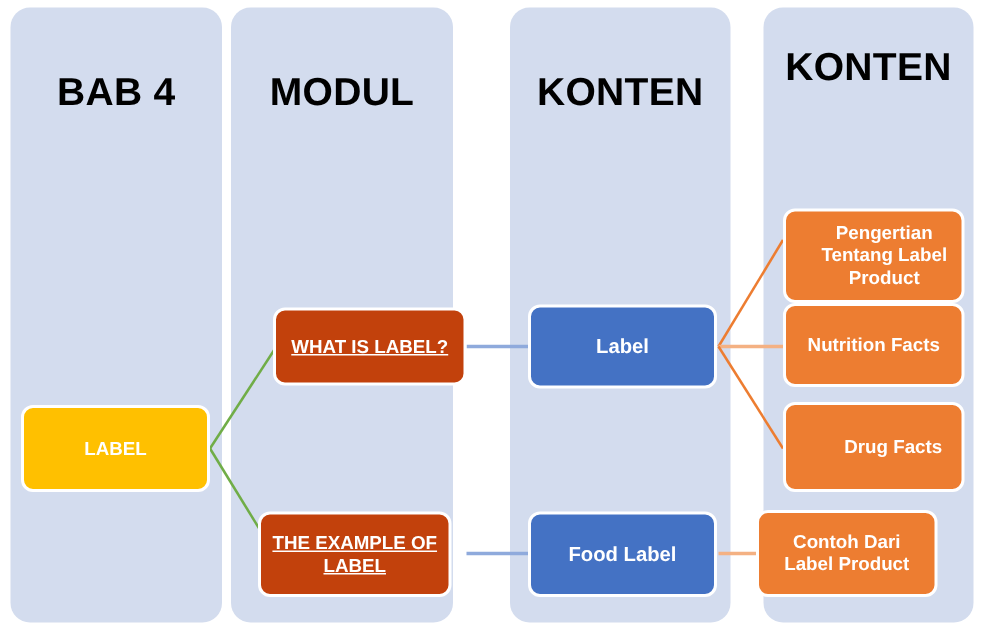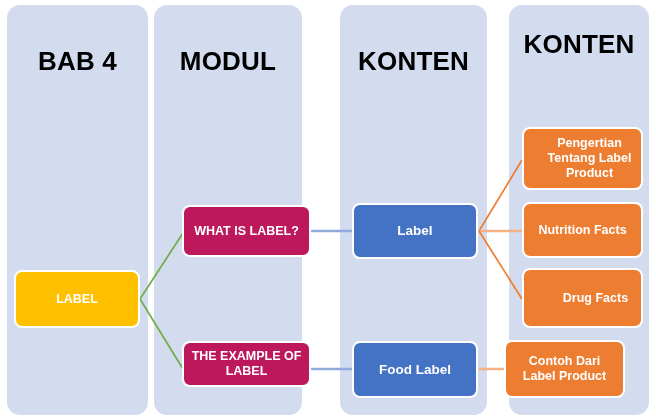--- a/index.html
+++ b/index.html
@@ -58,30 +58,30 @@
     text-align: center;
     color: #ffffff;
     font-weight: bold;
     border-radius: 8px;
     border: 2px solid #ffffff;
     line-height: 1.18;
     padding: 2px 6px;
     z-index: 4;
   }
   .node-yellow { background: #FFC000; }
-  .node-green  { background: #be185d; }
+  .node-green  { background: #c2410c; text-decoration: underline; }
   .node-blue   { background: #4472C4; }
   .node-orange { background: #ED7D31; }
 
   #node-label-root   { left: 14px;  top: 270px; width: 126px; height: 58px;  font-size: 12.5px; }
   #node-what-is      { left: 182px; top: 205px; width: 129px; height: 52px;  font-size: 12.5px; }
-  #node-example-of   { left: 182px; top: 341px; width: 129px; height: 46px;  font-size: 12.5px; }
+  #node-example-of   { left: 172px; top: 341px; width: 129px; height: 57px;  font-size: 12.5px; }
   #node-konten-label { left: 352px; top: 203px; width: 126px; height: 56px;  font-size: 13.5px; }
   #node-food-label   { left: 352px; top: 341px; width: 126px; height: 57px;  font-size: 13.5px; }
-  #node-pengertian   { left: 522px; top: 127px; width: 121px; height: 63px;  font-size: 12.5px; padding-left: 20px; }
+  #node-pengertian   { left: 522px; top: 139px; width: 121px; height: 63px;  font-size: 12.5px; padding-left: 20px; }
   #node-nutrition    { left: 522px; top: 202px; width: 121px; height: 56px;  font-size: 12.5px; }
   #node-drug         { left: 522px; top: 268px; width: 121px; height: 60px;  font-size: 12.5px; padding-left: 32px; }
   #node-contoh       { left: 504px; top: 340px; width: 121px; height: 58px;  font-size: 12.5px; }
 
   
   #connectors {
     position: absolute;
     left: 0;
     top: 0;
     width: 656px;

